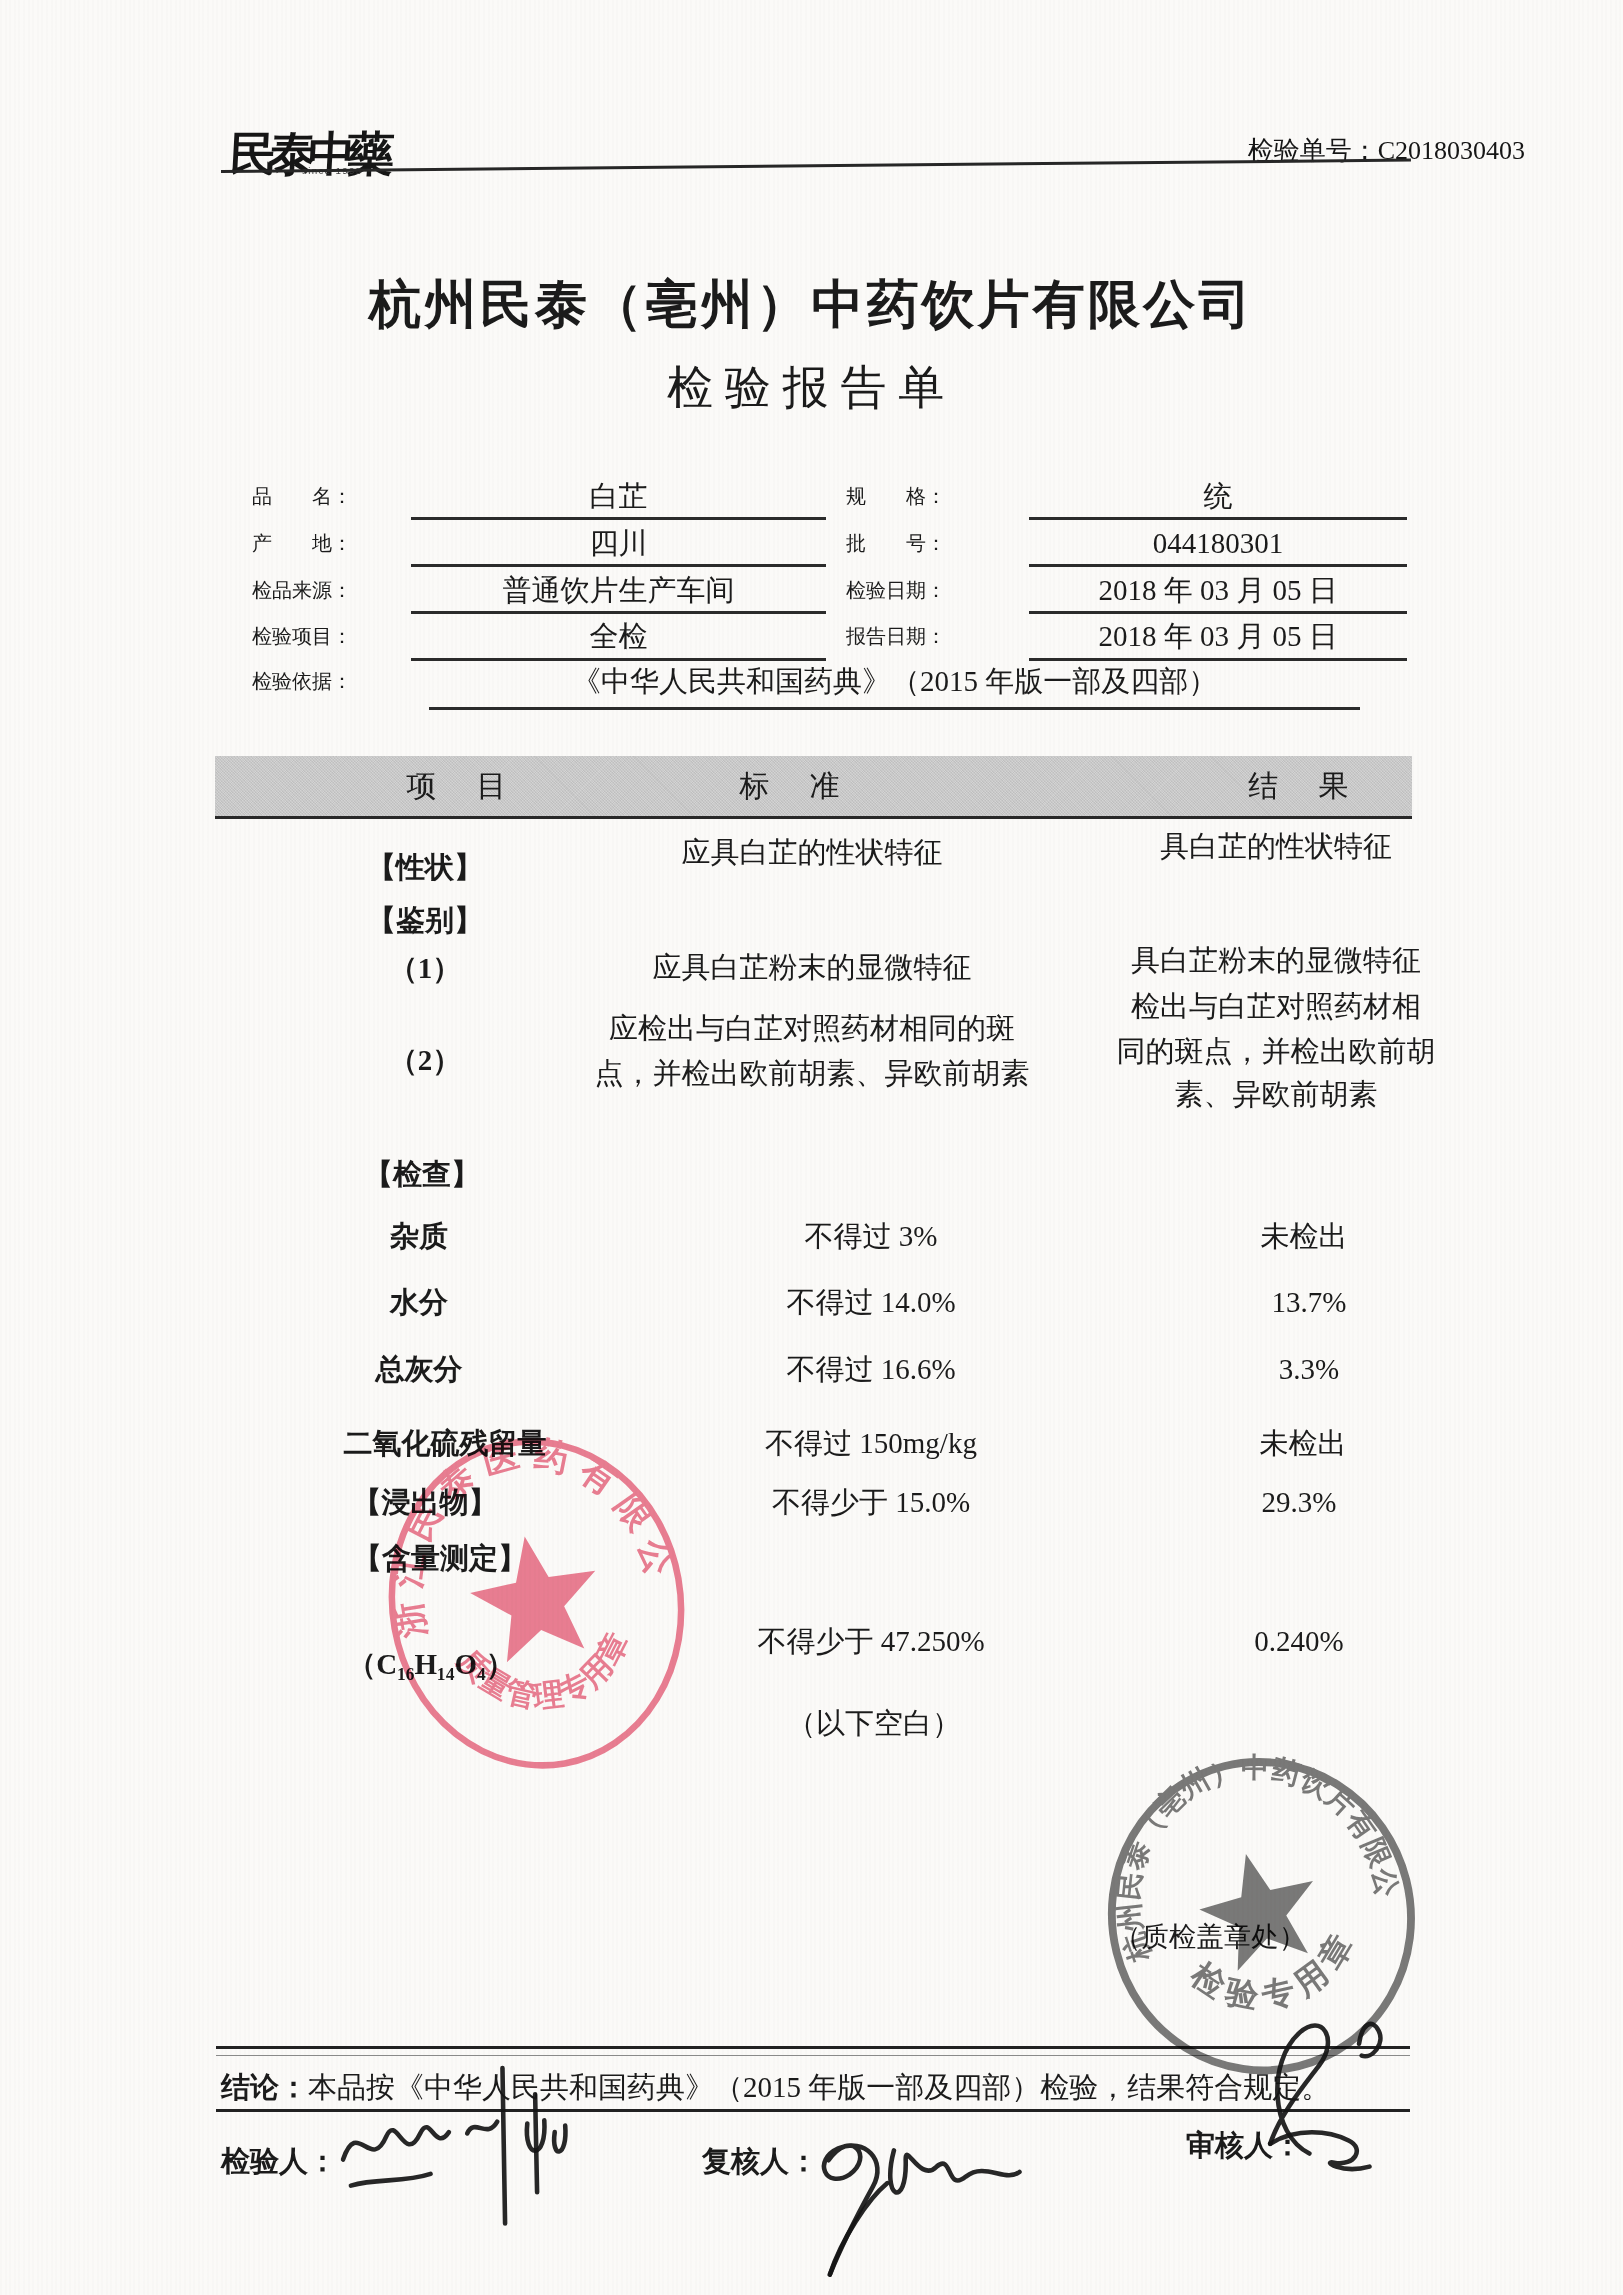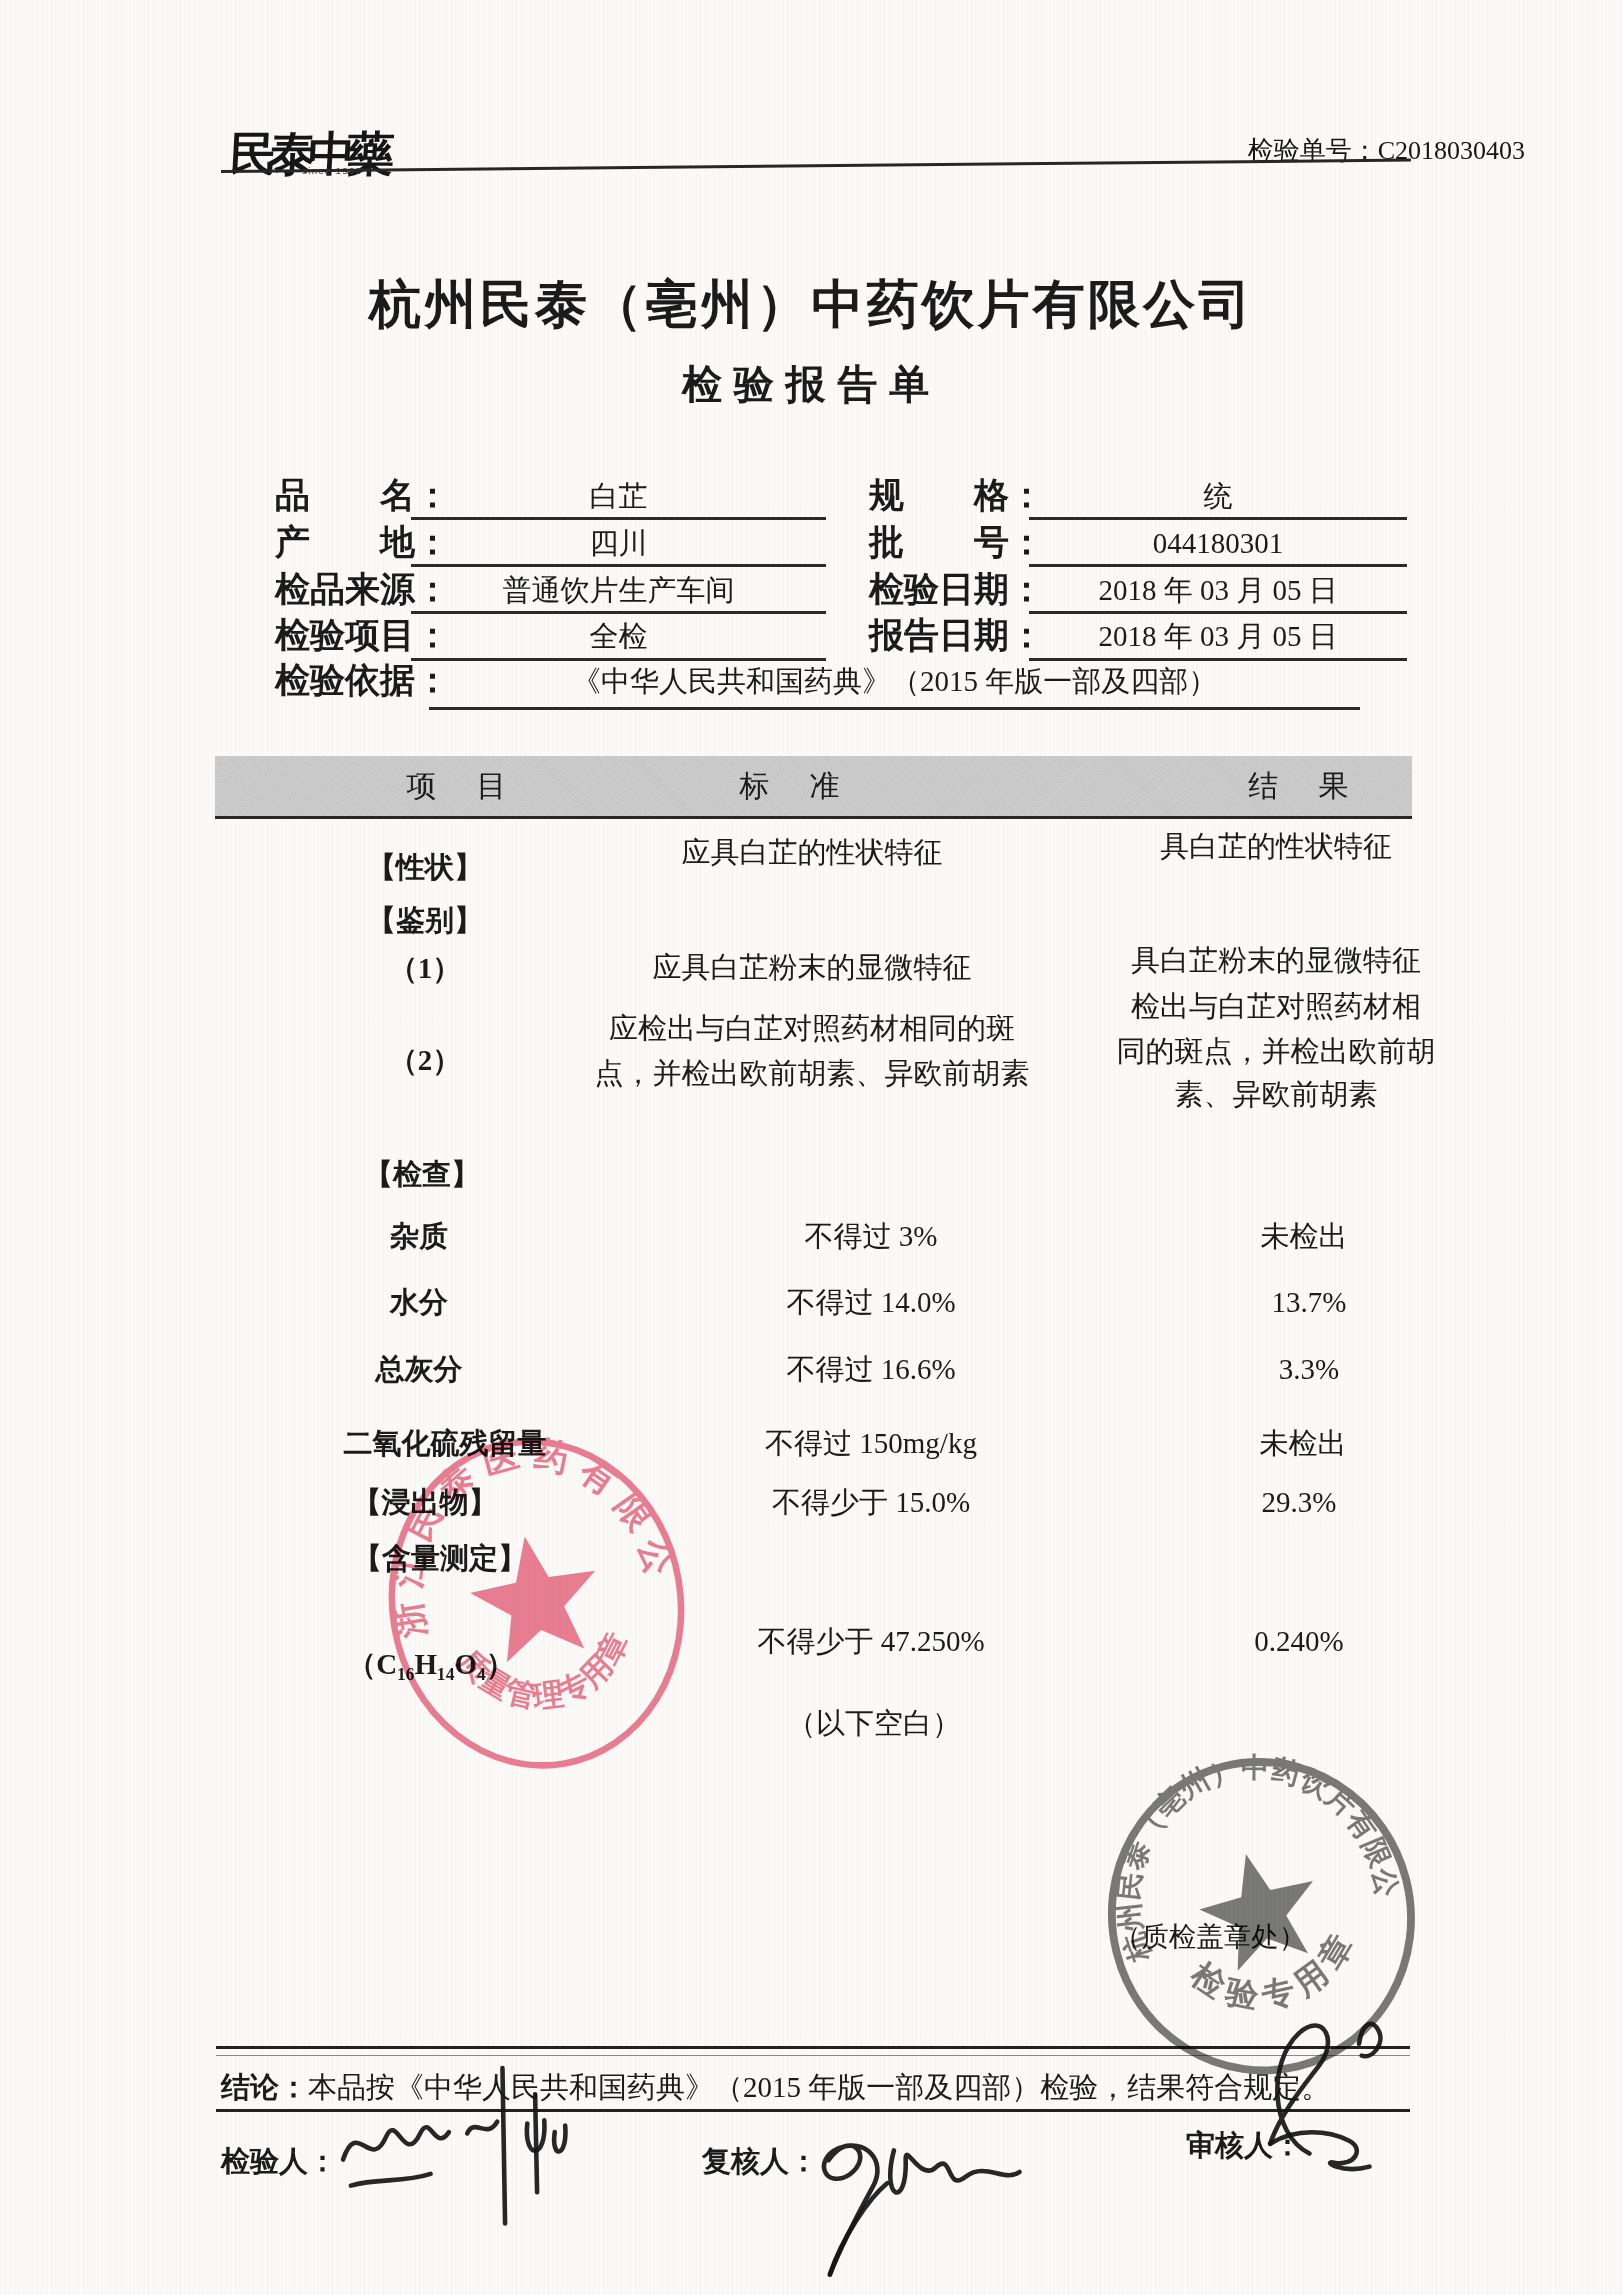--- a/index.html
+++ b/index.html
@@ -13,23 +13,23 @@
   }
   .abs{position:absolute;}
   .c{transform:translateX(-50%);white-space:nowrap;margin-left:16px;}
   .nw{white-space:nowrap;}
   
   .logo-text{font-size:47px;font-weight:700;letter-spacing:-7.9px;transform:skewX(-3deg);display:inline-block;color:#161616;}
   .logo-sub{position:absolute;left:72px;top:42px;font-size:9.8px;letter-spacing:1.3px;color:#3d3d3d;font-family:"Liberation Sans",sans-serif;}
   .report-no{font-size:26px;color:#161616;}
   .top-rule{height:3.3px;background:#272727;transform:rotate(-0.55deg);transform-origin:left center;}
   .company-title{width:100%;text-align:center;font-size:52px;font-weight:700;letter-spacing:3.3px;}
-  .report-title{width:100%;text-align:center;font-size:40px;font-weight:700;letter-spacing:11.8px;}
-  
-  .flabel{font-size:35px;font-weight:700;line-height:38px;margin-left:23px;}
+  .report-title{width:100%;text-align:center;font-size:46px;font-weight:400;letter-spacing:11.8px;}
+  
+  .flabel{font-size:20px;font-weight:400;line-height:38px;}
   .fvalue{font-size:29px;line-height:38px;text-align:center;}
   .uline{height:2.6px;background:#2b2b2b;}
   
   .thbar{
     background-color:#c8c8c8;
     background-image:repeating-linear-gradient(45deg, rgba(255,255,255,0.22) 0 0.7px, transparent 0.7px 2px),
                      repeating-linear-gradient(-45deg, rgba(110,110,110,0.10) 0 0.7px, transparent 0.7px 2px);
     border-bottom:3.9px solid #282828;
   }
   .th{font-size:30px;letter-spacing:5.2px;line-height:60px;}

